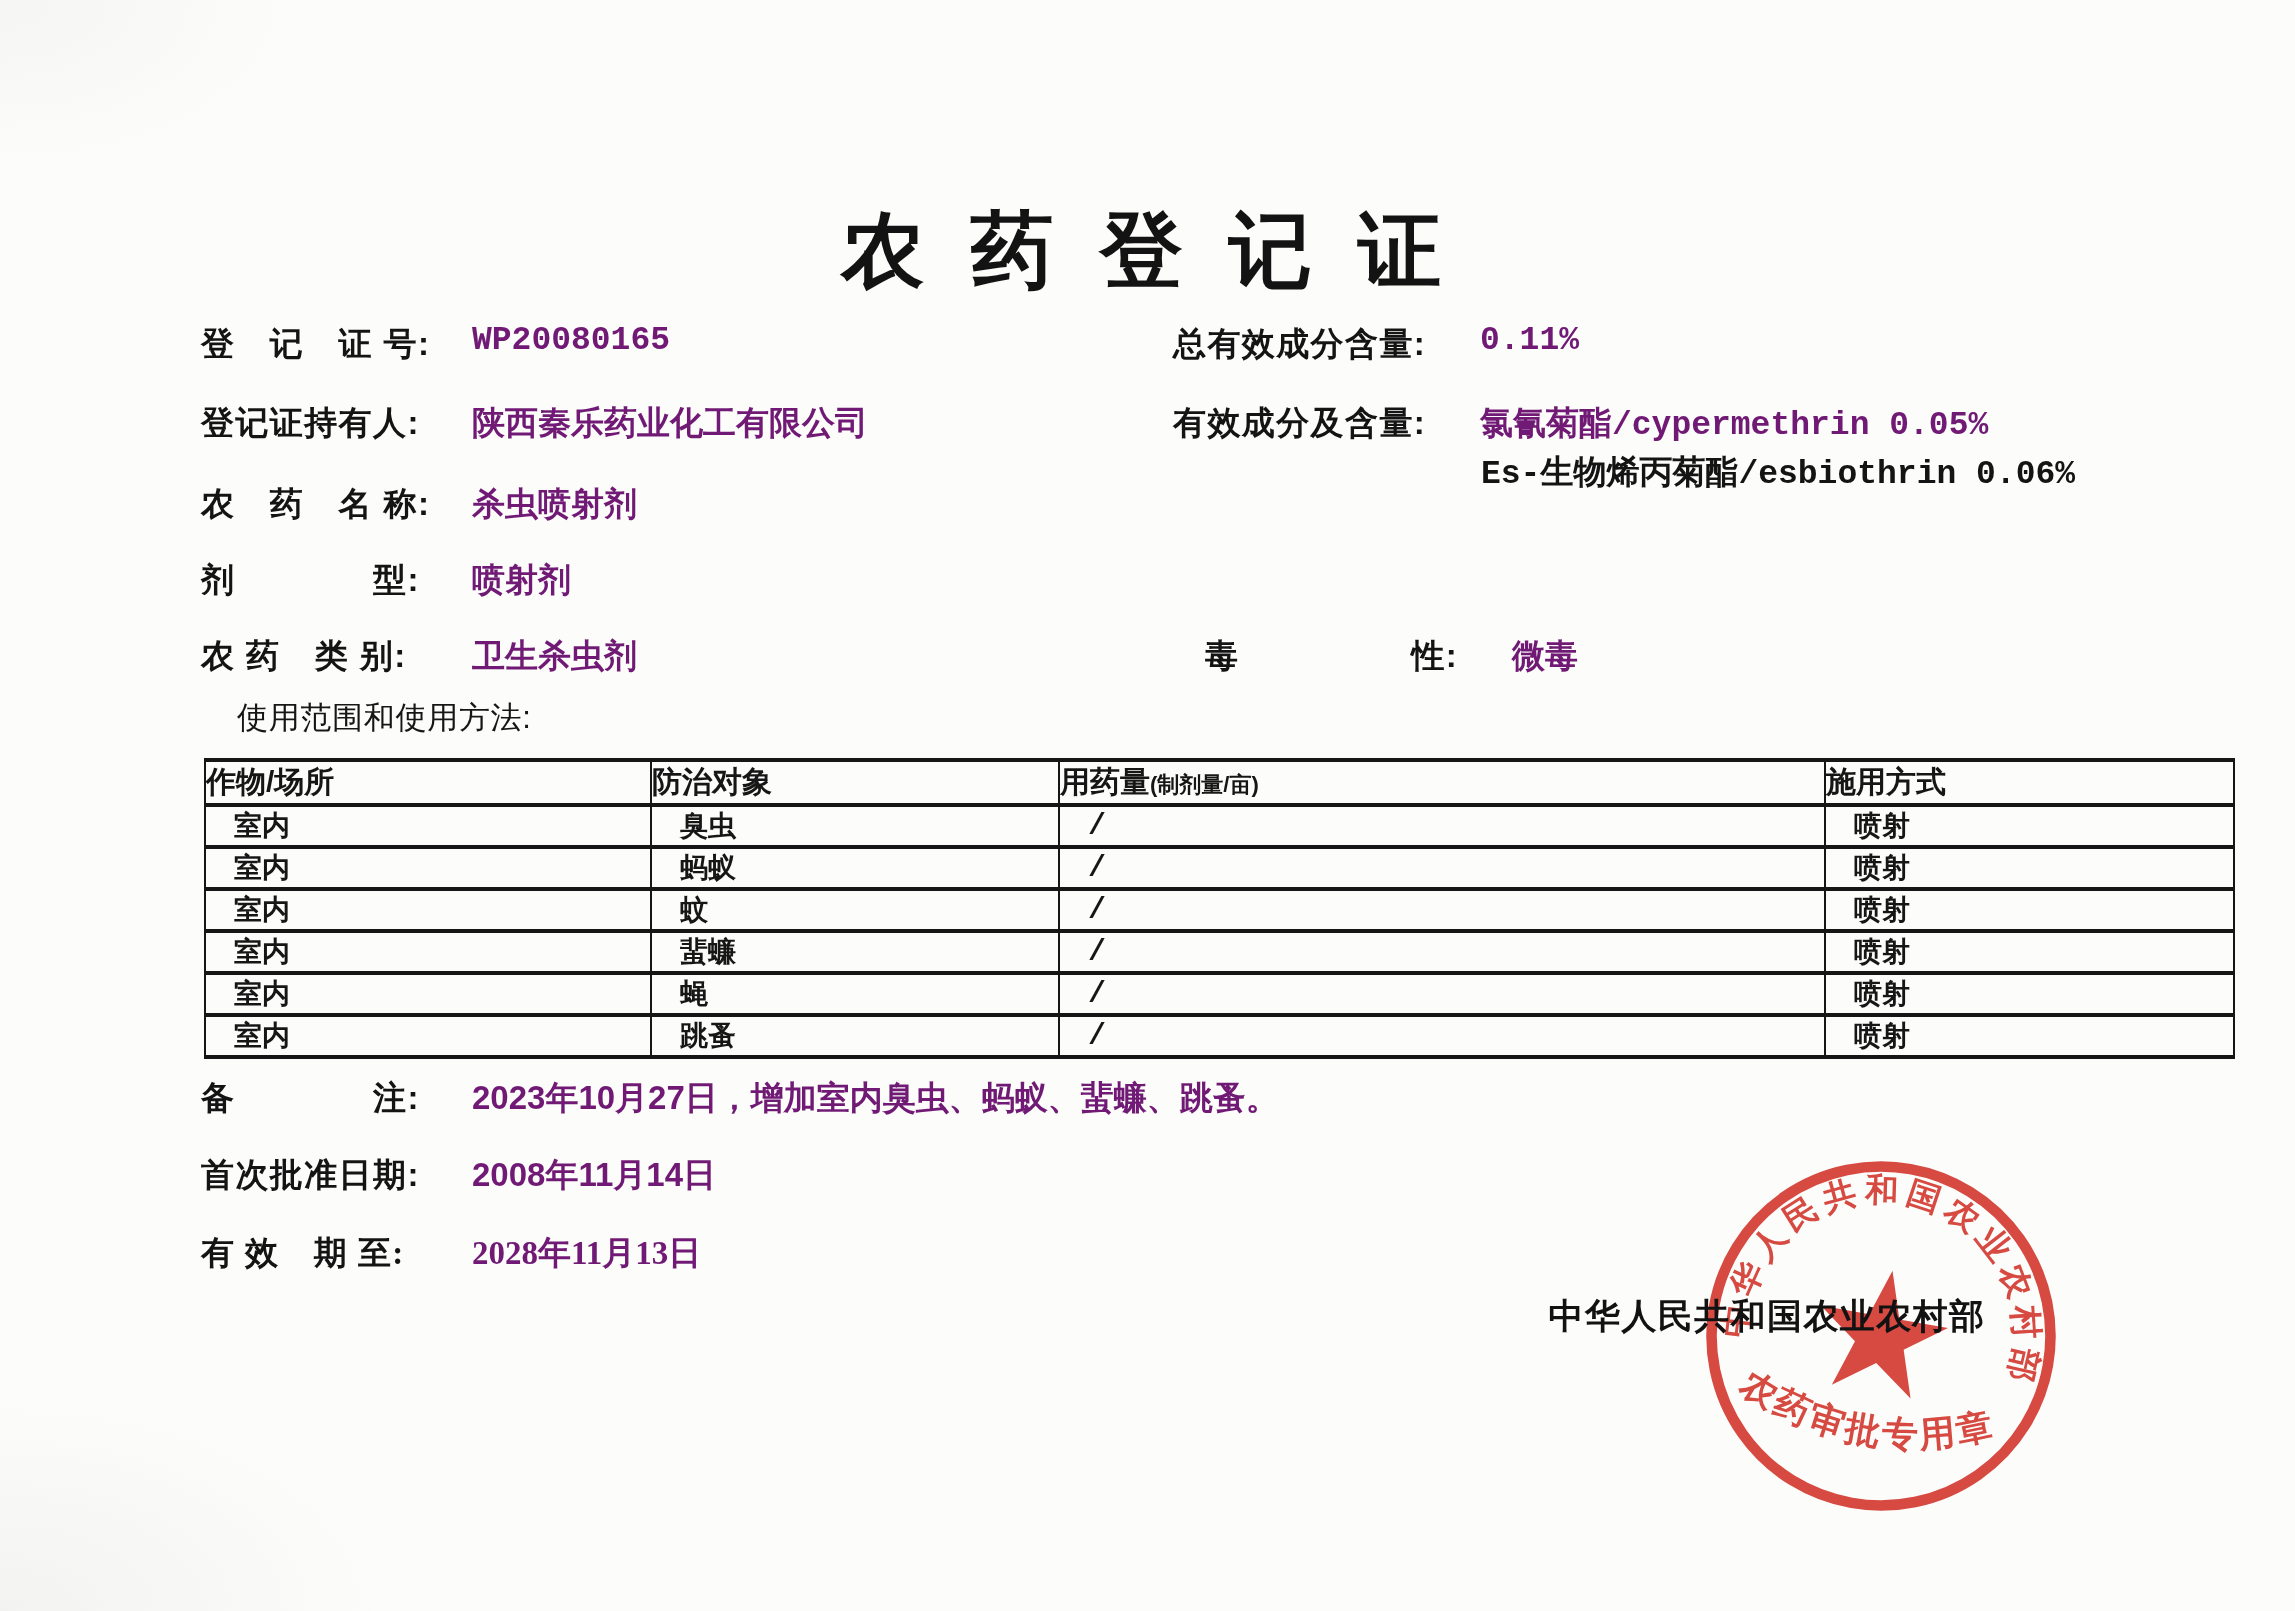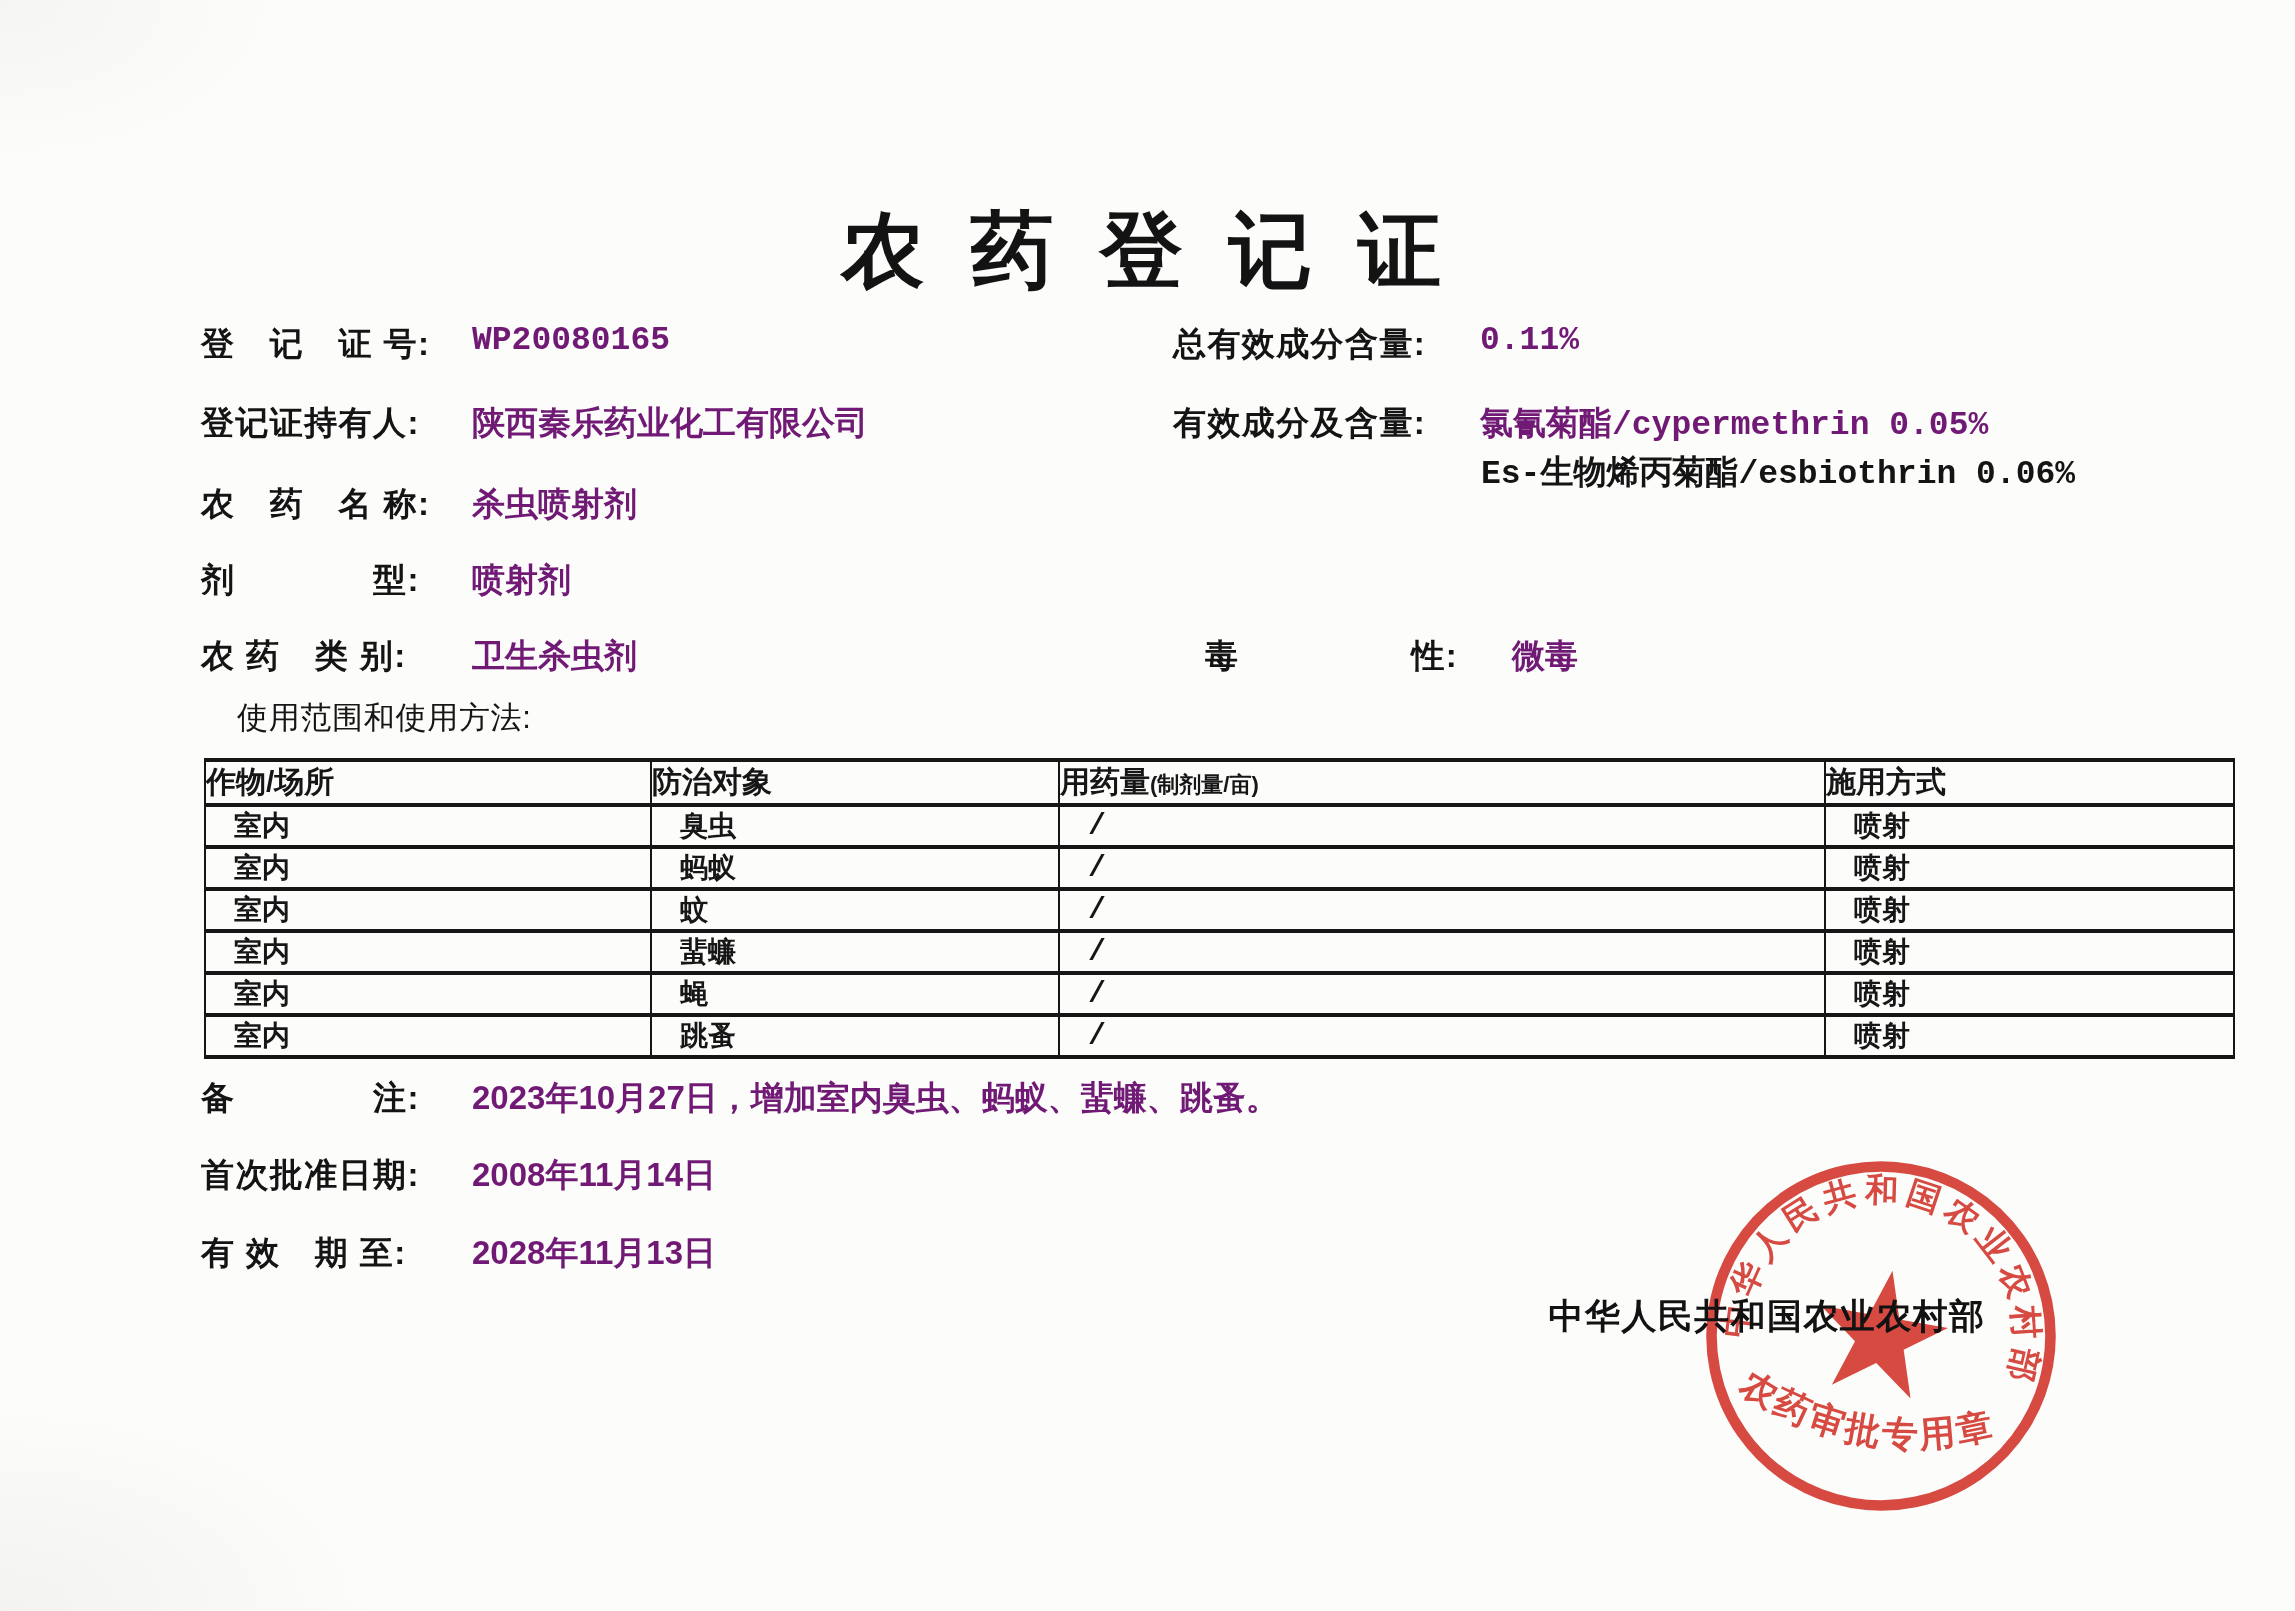--- a/index.html
+++ b/index.html
@@ -171,21 +171,21 @@
 <div class="frow left-row" style="top:1076px;">
   <span class="lbl">备　　　　注:</span>
   <span class="val">2023年10月27日，增加室内臭虫、蚂蚁、蜚蠊、跳蚤。</span>
 </div>
 
 <div class="frow left-row" style="top:1153px;">
   <span class="lbl">首次批准日期:</span>
   <span class="val">2008年11月14日</span>
 </div>
 
-<div class="frow left-row" style="top:1231px;">
+<div class="frow left-row" style="top:1231px;font-family:Liberation Serif, serif;">
   <span class="lbl">有 效　期 至:</span>
   <span class="val">2028年11月13日</span>
 </div>
 
 <div class="stamp-wrap">
   <svg width="370" height="370" viewBox="0 0 524 524">
     <circle cx="262" cy="262" r="240" fill="none" stroke="#cf271d" stroke-width="15"></circle>
     <path id="ringPath" d="M 78.5 310.5 A 190 190 0 1 1 445.5 310.5" fill="none"></path>
     <text font-size="47" font-weight="bold" fill="#cf271d" letter-spacing="9">
       <textPath href="#ringPath" startOffset="50%" text-anchor="middle">中华人民共和国农业农村部</textPath>

